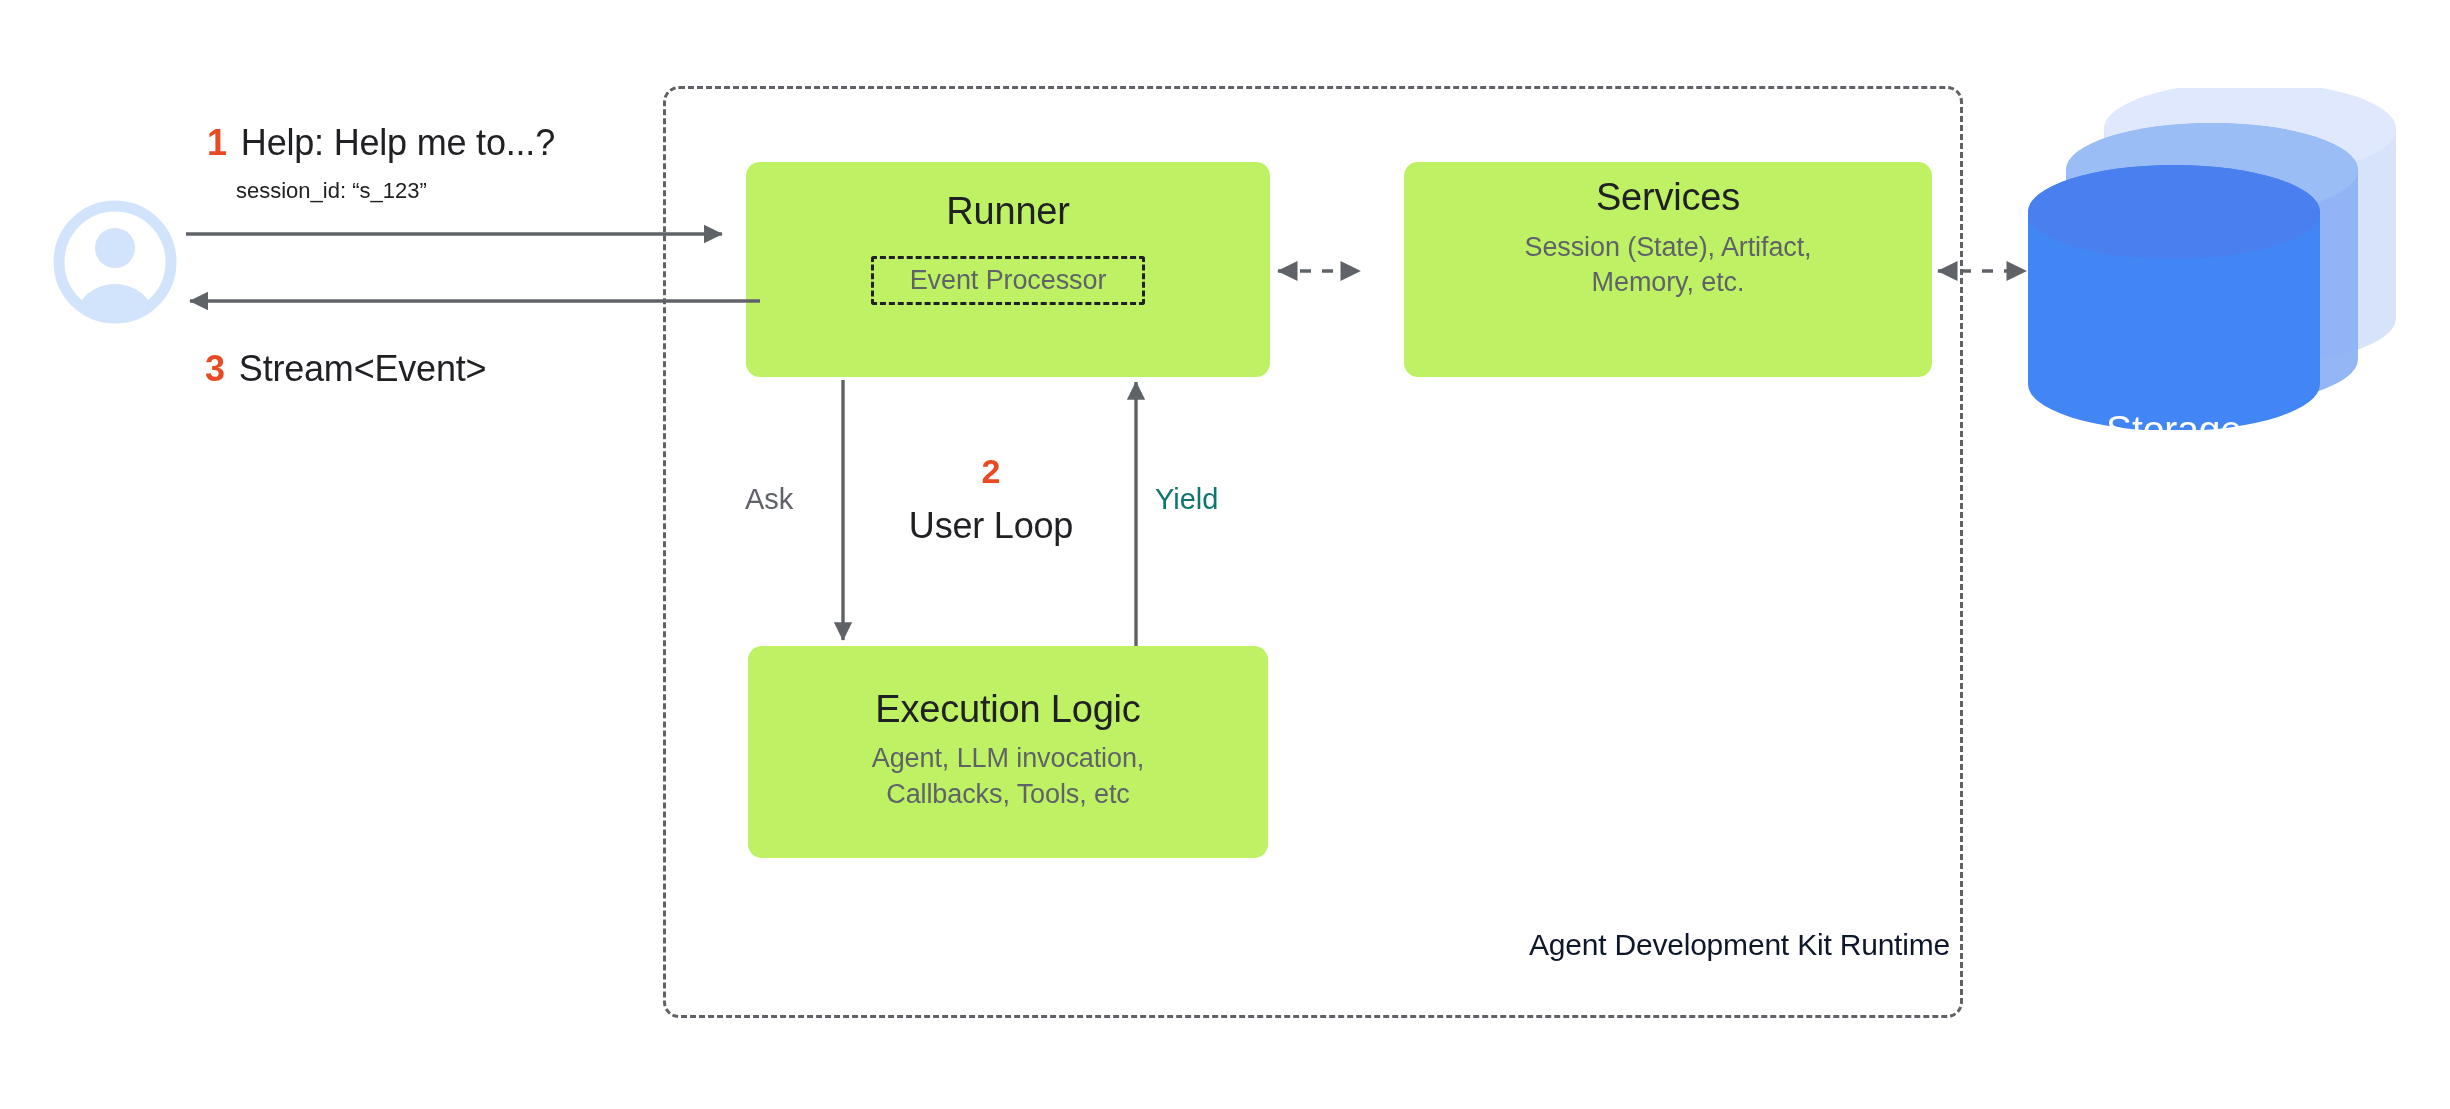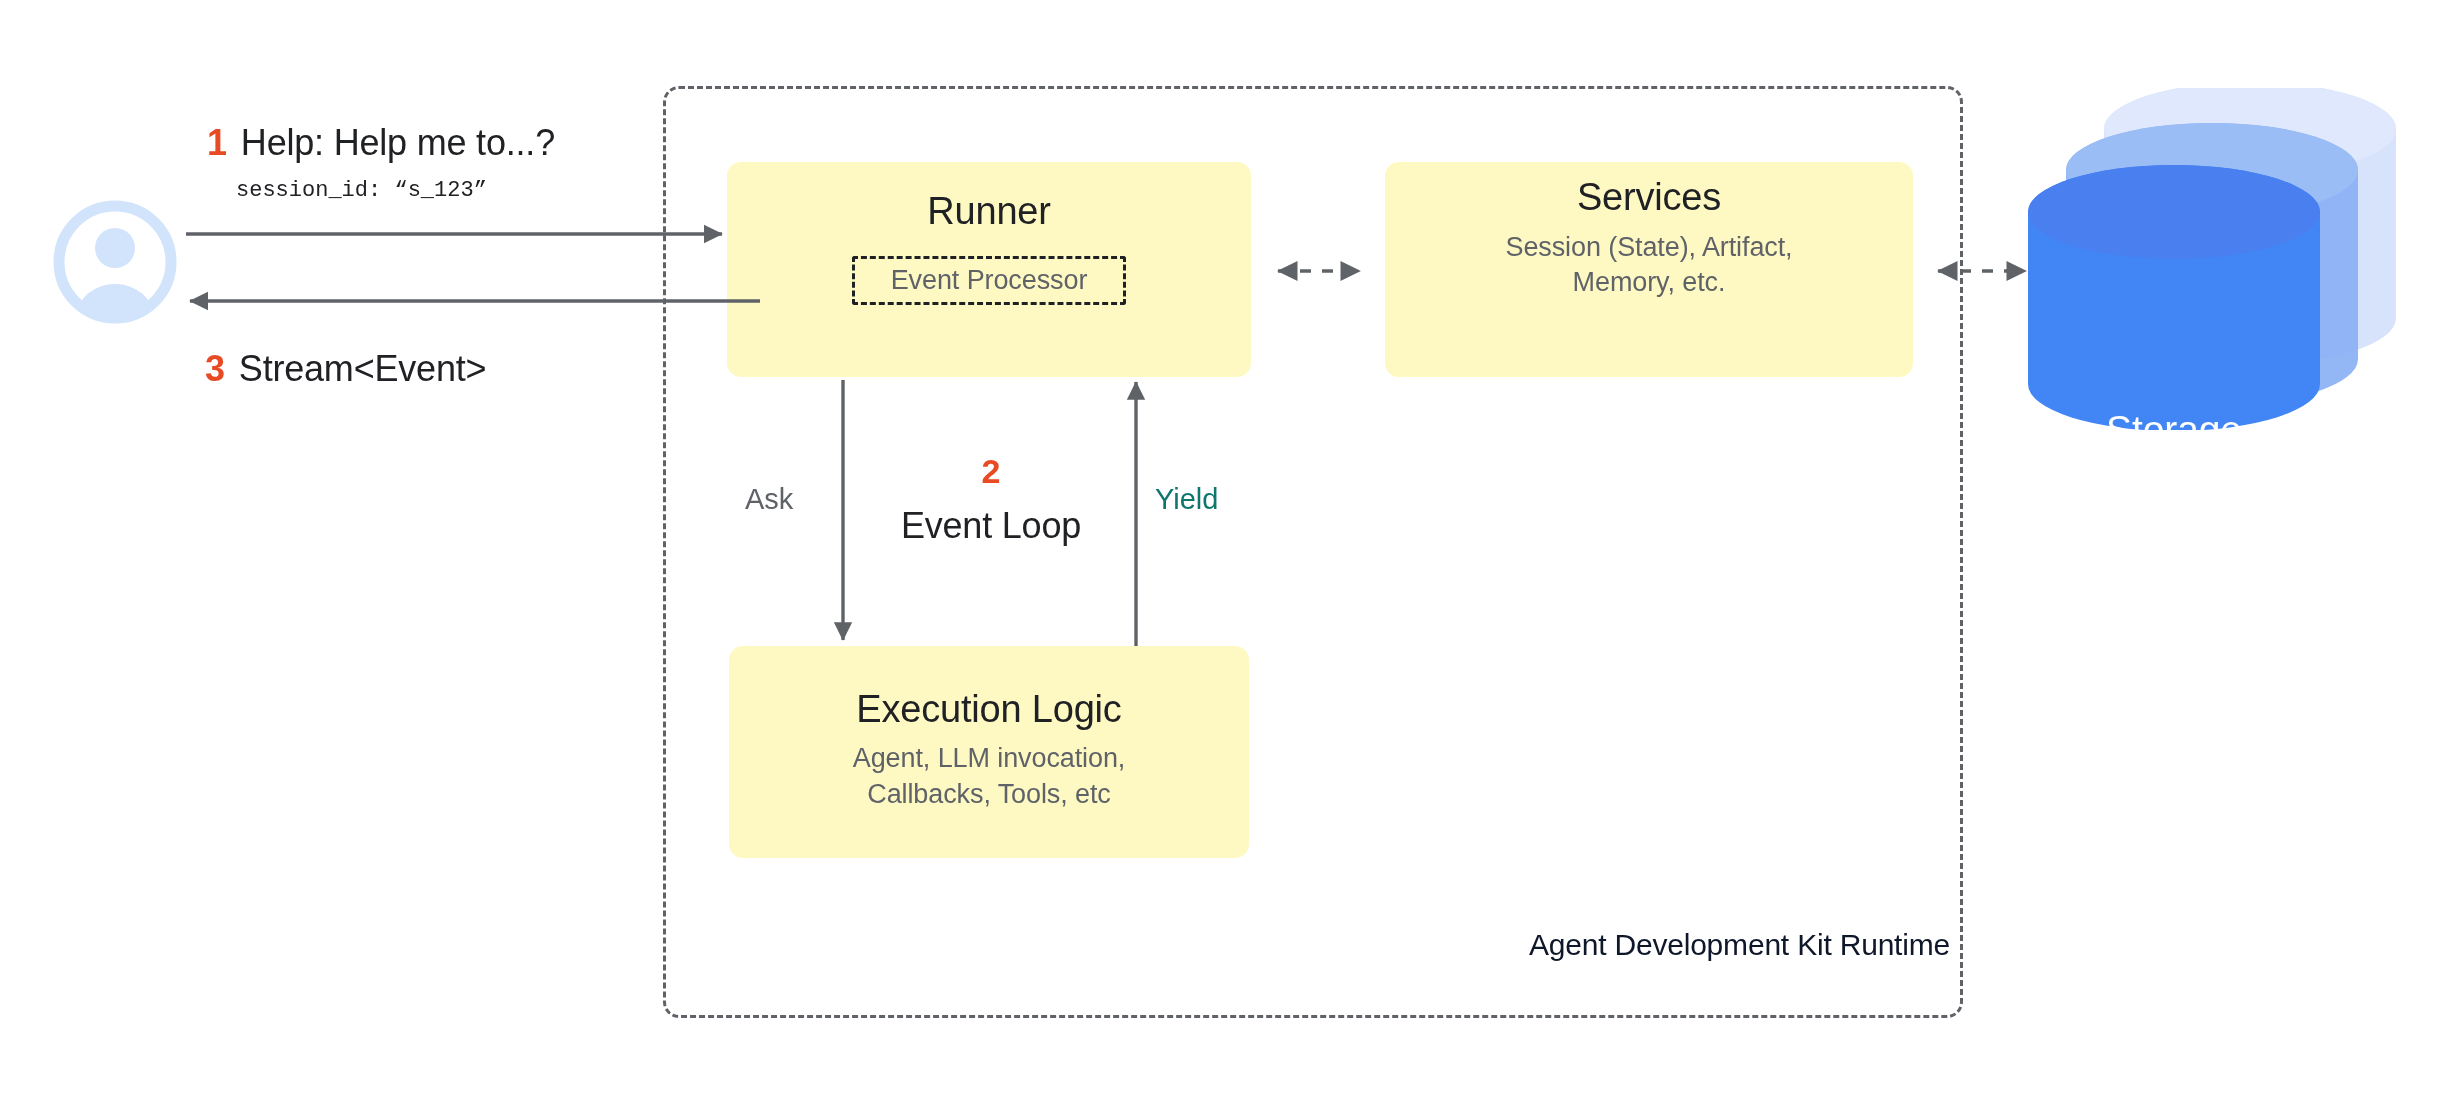--- a/index.html
+++ b/index.html
@@ -39,27 +39,28 @@
     width: 620px;
     text-align: right;
     font-size: 30px;
     color: #0f172a;
     letter-spacing: -0.2px;
     white-space: nowrap;
   }
 
   
   .node-box {
-    background: #fef9c3;
+    background: #bef264;
     border-radius: 14px;
     box-sizing: border-box;
     display: flex;
     flex-direction: column;
     align-items: center;
     justify-content: center;
+    margin-left: 19px;
   }
   .node-title {
     font-size: 38px;
     color: #202124;
     line-height: 1.15;
     letter-spacing: -0.2px;
     text-align: center;
   }
   .node-sub {
     font-size: 27px;
@@ -152,21 +153,20 @@
     color: #202124;
     letter-spacing: -0.2px;
   }
   #msg-1 .step-num { margin-right: 14px; }
   #msg-1-sub {
     left: 236px;
     top: 178px;
     font-size: 22px;
     color: #202124;
     letter-spacing: 0px;
-    font-family: Liberation Mono, monospace;
   }
   #msg-3 {
     left: 205px;
     top: 348px;
     font-size: 36px;
     color: #202124;
     letter-spacing: -0.2px;
   }
   #msg-3 .step-num { margin-right: 14px; }
 
@@ -253,21 +253,21 @@
   </div>
 
   <div class="abs node-box" id="execution-box">
     <div class="node-title">Execution Logic</div>
     <div class="node-sub">Agent, LLM invocation,<br>Callbacks, Tools, etc</div>
   </div>
 
   <div class="abs anno" id="ask-label">Ask</div>
   <div class="abs anno" id="yield-label">Yield</div>
   <div class="abs anno step-num" id="event-loop-num">2</div>
-  <div class="abs anno" id="event-loop-label">Event Loop</div>
+  <div class="abs anno" id="event-loop-label">User Loop</div>
 
   <div class="abs" id="storage-group">
     <svg width="404" height="342" viewBox="0 0 404 342" xmlns="http://www.w3.org/2000/svg">
 
       <g>
         <path d="M76,41 a146,47 0 0 1 292,0 L368,230 a146,47 0 0 1 -292,0 Z" fill="#d7e3fb"></path>
         <ellipse cx="222" cy="41" rx="146" ry="47" fill="#dfe8fc"></ellipse>
       </g>
 
       <g>

